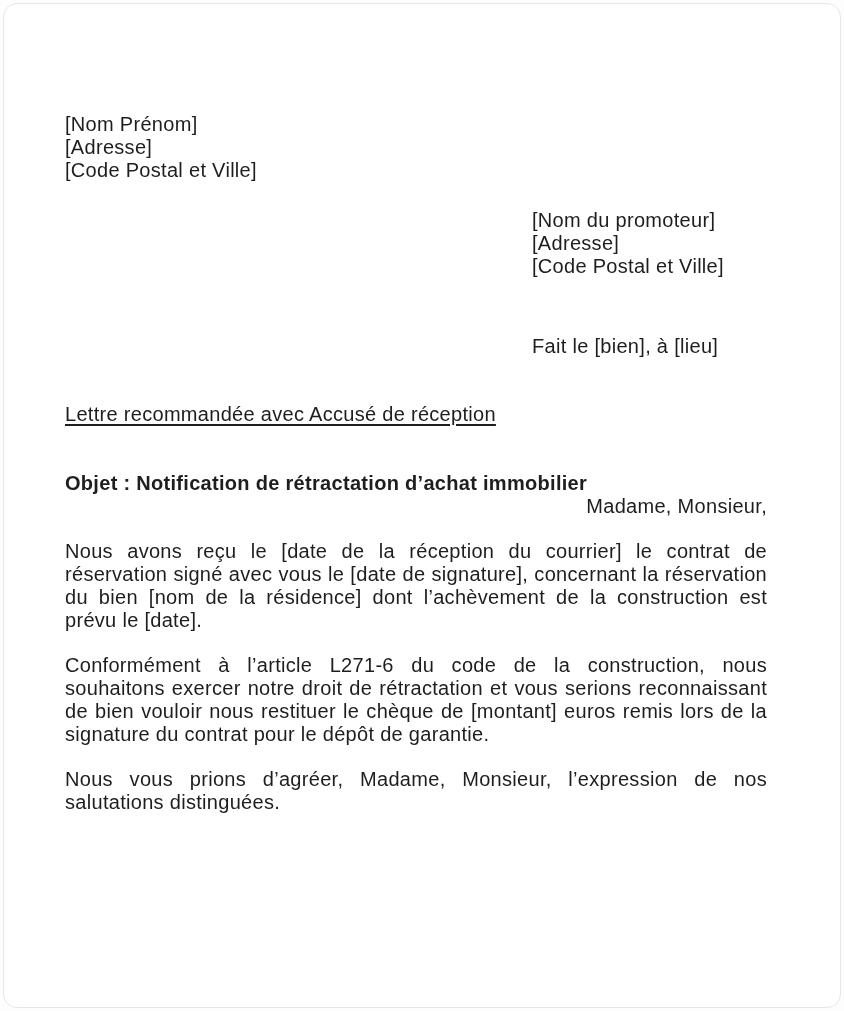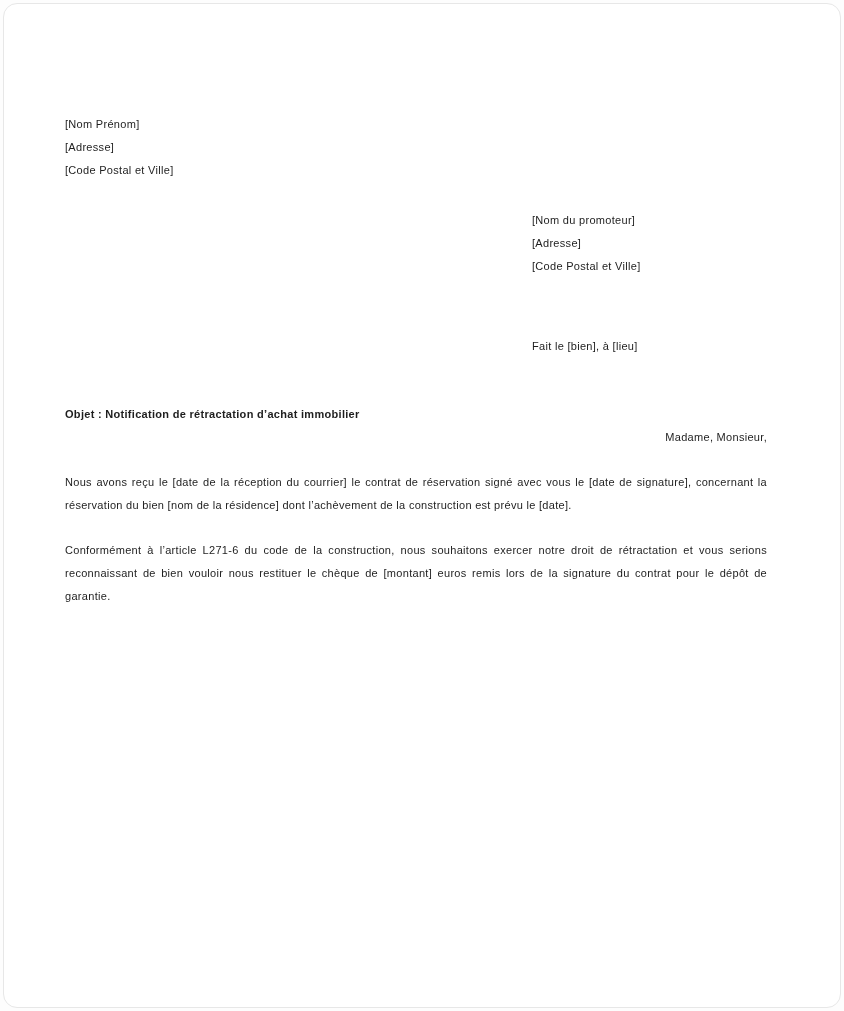--- a/index.html
+++ b/index.html
@@ -20,21 +20,21 @@
     background: #ffffff;
     border: 1px solid #e7e7e7;
     border-radius: 14px;
     overflow: hidden;
   }
 
   .content {
     position: relative;
     padding: 109px 73px 0 61px;
     color: #1e1e1e;
-    font-size: 11px;
+    font-size: 20px;
     line-height: 23px;
     letter-spacing: 0.3px;
   }
 
   .sender-block {
     margin-bottom: 27px;
   }
 
   .recipient-block {
     margin-left: 467px;
@@ -86,23 +86,25 @@
     </div>
 
     <div class="recipient-block">
       <div>[Nom du promoteur]</div>
       <div>[Adresse]</div>
       <div>[Code Postal et Ville]</div>
     </div>
 
     <div class="date-line">Fait le [bien], à [lieu]</div>
 
+    <div class="mail-type">Lettre recommandée avec Accusé de réception</div>
 
     <div class="subject">Objet : Notification de rétractation d’achat immobilier</div>
 
     <div class="salutation">Madame, Monsieur,</div>
 
     <p class="paragraph">Nous avons reçu le [date de la réception du courrier] le contrat de réservation signé avec vous le [date de signature], concernant la réservation du bien [nom de la résidence] dont l’achèvement de la construction est prévu le [date].</p>
     <p class="paragraph">Conformément à l’article L271-6 du code de la construction, nous souhaitons exercer notre droit de rétractation et vous serions reconnaissant de bien vouloir nous restituer le chèque de [montant] euros remis lors de la signature du contrat pour le dépôt de garantie.</p>
+    <p class="paragraph">Nous vous prions d’agréer, Madame, Monsieur, l’expression de nos salutations distinguées.</p>
 
 
   </div>
 </div>
 
 </body></html>

